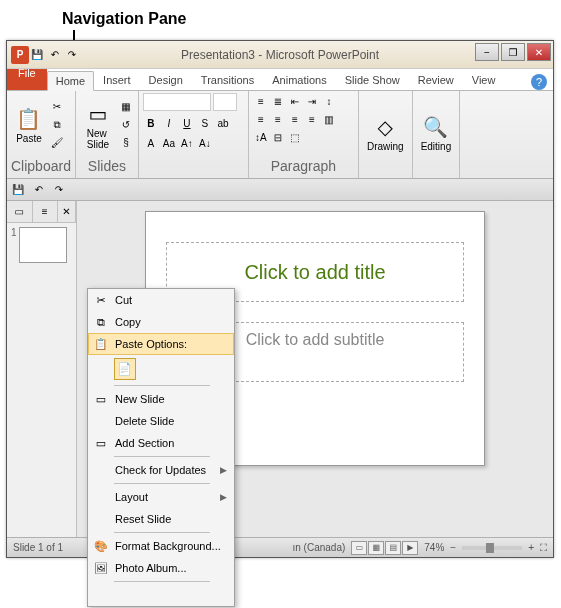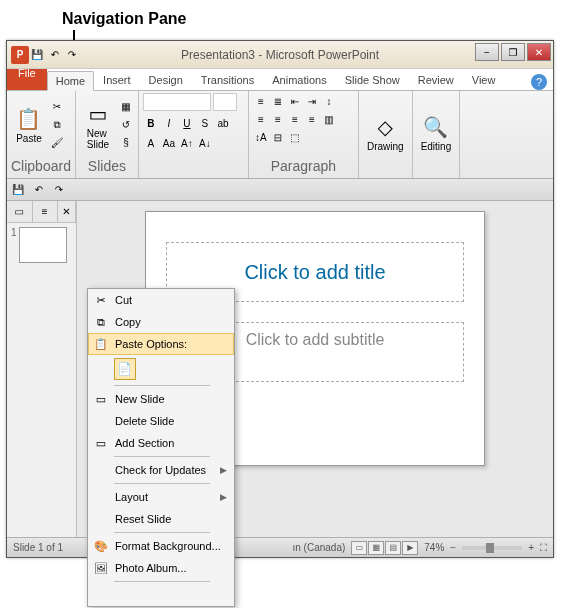--- a/index.html
+++ b/index.html
@@ -49,21 +49,21 @@
 .navpane { width: 70px; background: #f0f0f0; border-right: 1px solid #c0c0c0; }
 .navtabs { height: 22px; display: flex; background: #e8e8e8; border-bottom: 1px solid #c0c0c0; }
 .navtab { flex: 1; font-size: 10px; display: flex; align-items: center; justify-content: center; border-right: 1px solid #c0c0c0; cursor: pointer; }
 .navtab.close-x { flex: 0 0 18px; }
 .thumb-container { padding: 4px; }
 .thumb-num { font-size: 10px; float: left; margin-right: 2px; color: #666; }
 .thumb { width: 48px; height: 36px; background: #fff; border: 1px solid #999; display: inline-block; }
 
 .slide-area { flex: 1; display: flex; align-items: flex-start; justify-content: center; padding-top: 10px; overflow: hidden; }
 .slide { width: 340px; height: 255px; background: #fff; border: 1px solid #999; box-shadow: 2px 2px 4px rgba(0,0,0,0.2); padding: 30px 20px; }
-.slide-title { border: 1px dashed #aaa; height: 60px; display: flex; align-items: center; justify-content: center; font-size: 20px; color: #0369a1; margin-bottom: 20px; }
+.slide-title { border: 1px dashed #aaa; height: 60px; display: flex; align-items: center; justify-content: center; font-size: 20px; color: #4d7c0f; margin-bottom: 20px; }
 .slide-sub { border: 1px dashed #aaa; height: 60px; display: flex; align-items: flex-start; justify-content: center; padding-top: 8px; font-size: 16px; color: #888; }
 
 .statusbar { height: 20px; background: linear-gradient(#e8e8e8,#d0d0d0); display: flex; align-items: center; font-size: 10px; padding: 0 6px; gap: 8px; color: #555; border-top: 1px solid #b0b0b0; }
 .statusbar .right { margin-left: auto; display: flex; align-items: center; gap: 6px; }
 .viewbtns { display: flex; gap: 1px; }
 .viewbtn { width: 16px; height: 14px; border: 1px solid #999; background: #f0f0f0; font-size: 8px; display: flex; align-items: center; justify-content: center; }
 .zoom-slider { width: 60px; height: 4px; background: #ccc; position: relative; }
 .zoom-slider::before { content: ""; position: absolute; left: 40%; top: -3px; width: 8px; height: 10px; background: #888; }
 
 .context-menu { position: absolute; top: 247px; left: 80px; width: 148px; background: #f4f4f4; border: 1px solid #a0a0a0; box-shadow: 2px 2px 6px rgba(0,0,0,0.3); z-index: 100; }

